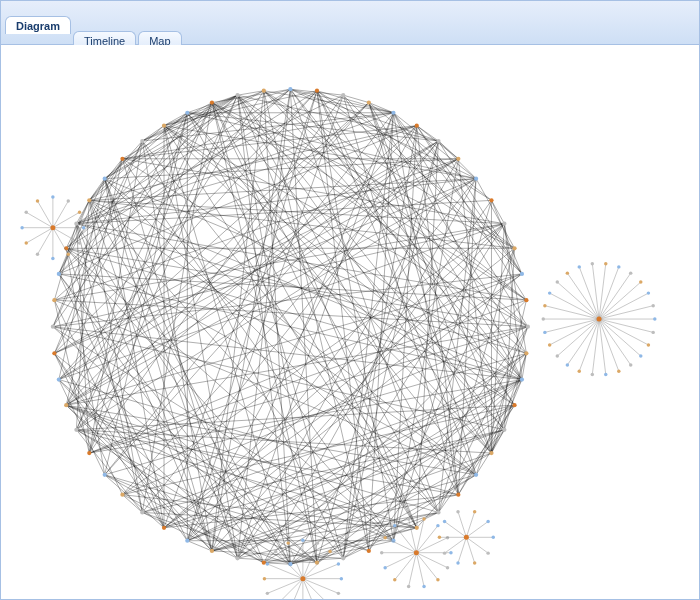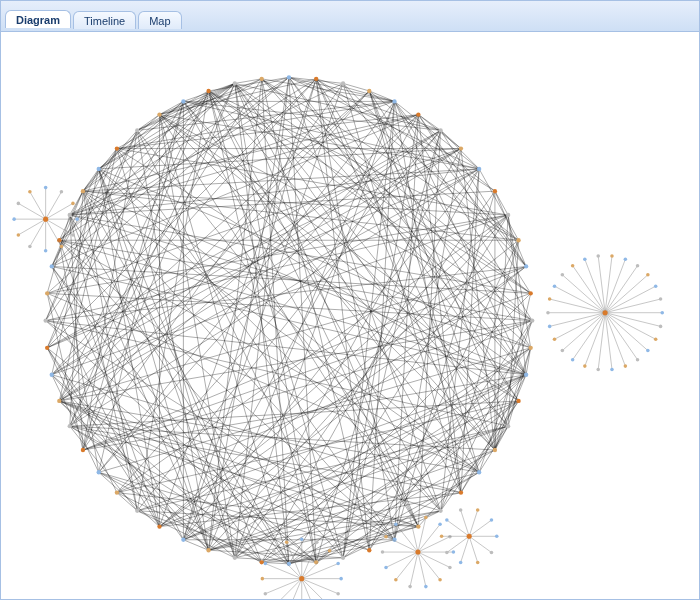--- a/index.html
+++ b/index.html
@@ -15,34 +15,34 @@
     border: 1px solid #a6c0e4;
     box-sizing: border-box;
     display: flex; flex-direction: column;
   }
   .tabbar {
     height: 22px;
     background: linear-gradient(#e6eefb, #cedff5);
     border-bottom: 1px solid #a6c0e4;
     display: flex;
     align-items: flex-end;
-    padding: 4px 4px;
+    padding: 11px 4px;
   }
   .tab {
     padding: 3px 10px 2px 10px;
     border: 1px solid #a6c0e4;
     border-bottom: none;
     border-top-left-radius: 6px;
     border-top-right-radius: 6px;
     margin-right: 2px;
     color: #1a3d6d;
     cursor: pointer;
     background: linear-gradient(#f5f9ff, #e0ebfa);
     position: relative;
-    top: 2px;
+    top: 16px;
   }
   .tab.active {
     background: #fff;
     font-weight: bold;
     top: 1px;
   }
   .canvas-wrap {
     flex: 1 1 auto;
     background: #fff;
     position: relative;

